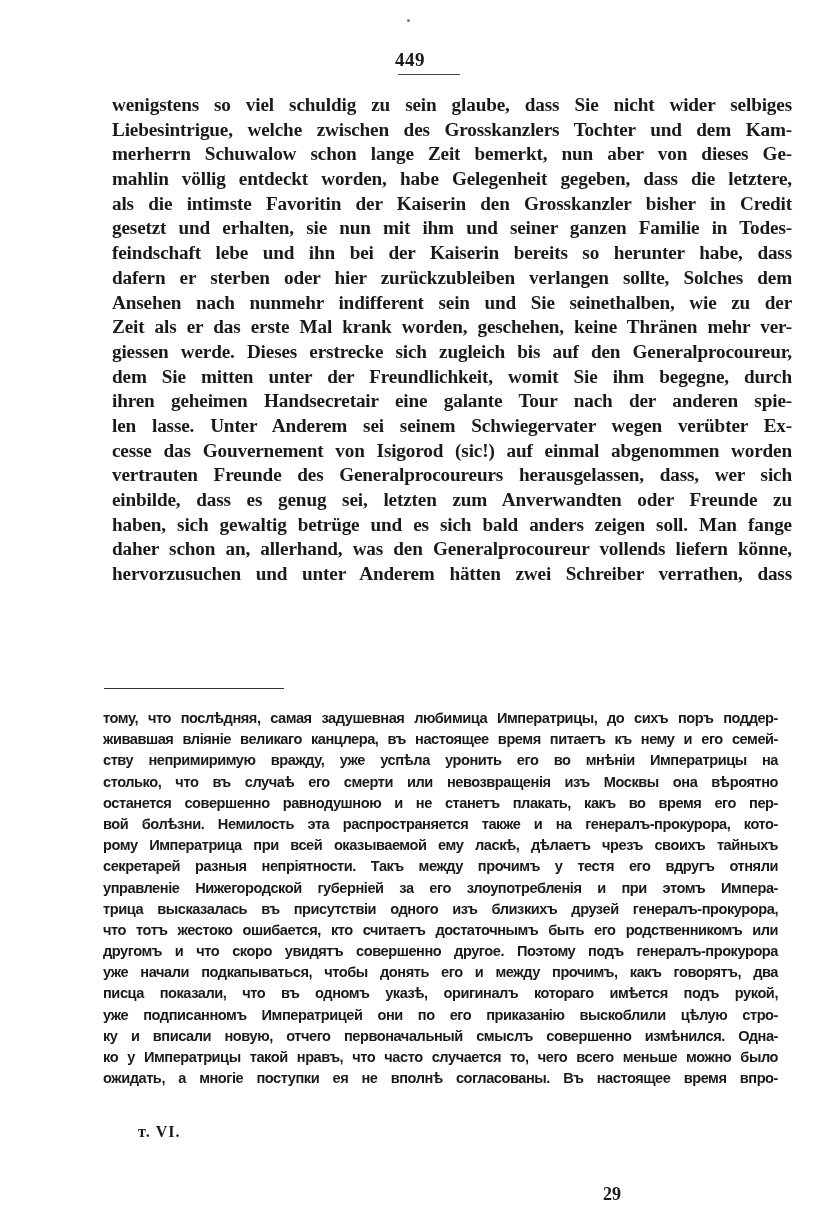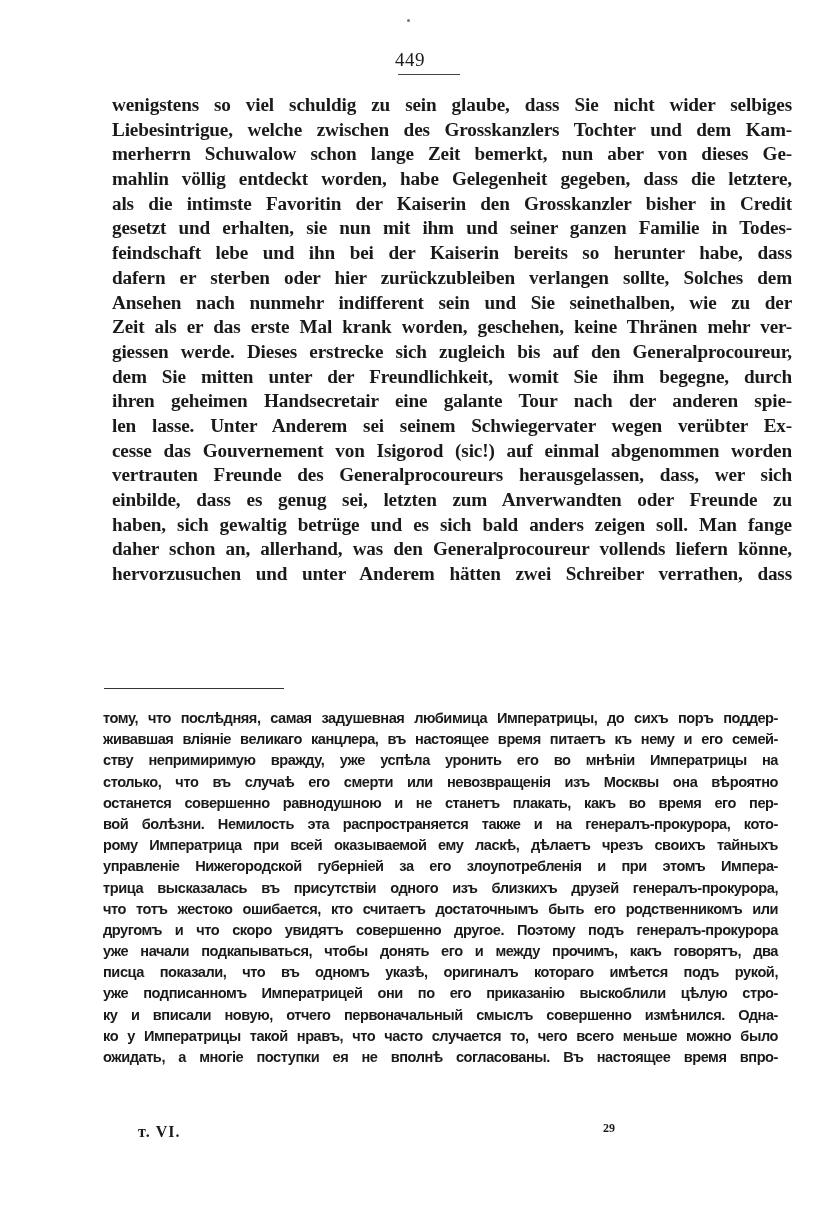--- a/index.html
+++ b/index.html
@@ -3,40 +3,40 @@
   <meta charset="utf-8">
   <style>
     html, body { margin: 0; padding: 0; background: #ffffff; }
     body {
       width: 831px; height: 1217px; position: relative; overflow: hidden;
       font-family: "Liberation Serif", "DejaVu Serif", serif;
       color: #1a1a1a;
     }
     .speck { position: absolute; left: 407px; top: 19px; width: 3px; height: 3px; background: #777; border-radius: 50%; }
     .page-number {
-      position: absolute; left: 395px; top: 49px; width: 70px;
-      text-align: left; font-weight: normal; font-size: 19px; letter-spacing: 0.5px;
+      position: absolute; left: 375px; top: 49px; width: 70px;
+      text-align: center; font-weight: bold; font-size: 19px; letter-spacing: 0.5px;
     }
     .page-rule { position: absolute; left: 398px; top: 74px; width: 62px; height: 1px; background: #444; }
     .main-text { position: absolute; left: 112px; top: 93px; width: 680px; }
     .main-line {
       font-size: 19.2px; font-weight: bold; line-height: 24.7px; height: 24.7px;
       white-space: nowrap; text-align: justify; text-align-last: justify;
       letter-spacing: -0.15px; transform-origin: left;
     }
     .fn-rule { position: absolute; left: 104px; top: 688px; width: 180px; height: 1px; background: #333; }
     .footnote { position: absolute; left: 103px; top: 708px; width: 675px; }
     .fn-line {
       font-size: 14.6px; font-weight: bold; line-height: 21.2px; height: 21.2px;
       white-space: nowrap; text-align: justify; text-align-last: justify;
       font-family: Liberation Sans, sans-serif;
       letter-spacing: -0.45px;
     }
     .signature-mark { position: absolute; left: 138px; top: 1123px; font-size: 16px; font-weight: bold; letter-spacing: 1px; }
-    .signature-number { position: absolute; left: 603px; top: 1121px; font-size: 12px; font-weight: bold; }
+    .signature-number { position: absolute; left: 603px; top: 1184px; font-size: 18px; font-weight: bold; }
   </style>
 </head>
 <body>
 
 <div class="speck"></div>
 <div class="page-number">449</div>
 <div class="page-rule"></div>
 
 <div class="main-text" id="main-text">
     <div class="main-line">wenigstens so viel schuldig zu sein glaube, dass Sie nicht wider selbiges</div>
@@ -64,20 +64,21 @@
 <div class="fn-rule"></div>
 
 <div class="footnote" id="footnote">
     <div class="fn-line">тому, что послѣдняя, самая задушевная любимица Императрицы, до сихъ поръ поддер-</div>
     <div class="fn-line">живавшая вліяніе великаго канцлера, въ настоящее время питаетъ къ нему и его семей-</div>
     <div class="fn-line">ству непримиримую вражду, уже успѣла уронить его во мнѣніи Императрицы на</div>
     <div class="fn-line">столько, что въ случаѣ его смерти или невозвращенія изъ Москвы она вѣроятно</div>
     <div class="fn-line">останется совершенно равнодушною и не станетъ плакать, какъ во время его пер-</div>
     <div class="fn-line">вой болѣзни. Немилость эта распространяется также и на генералъ-прокурора, кото-</div>
     <div class="fn-line">рому Императрица при всей оказываемой ему ласкѣ, дѣлаетъ чрезъ своихъ тайныхъ</div>
+    <div class="fn-line">секретарей разныя непріятности. Такъ между прочимъ у тестя его вдругъ отняли</div>
     <div class="fn-line">управленіе Нижегородской губерніей за его злоупотребленія и при этомъ Импера-</div>
     <div class="fn-line">трица высказалась въ присутствіи одного изъ близкихъ друзей генералъ-прокурора,</div>
     <div class="fn-line">что тотъ жестоко ошибается, кто считаетъ достаточнымъ быть его родственникомъ или</div>
     <div class="fn-line">другомъ и что скоро увидятъ совершенно другое. Поэтому подъ генералъ-прокурора</div>
     <div class="fn-line">уже начали подкапываться, чтобы донять его и между прочимъ, какъ говорятъ, два</div>
     <div class="fn-line">писца показали, что въ одномъ указѣ, оригиналъ котораго имѣется подъ рукой,</div>
     <div class="fn-line">уже подписанномъ Императрицей они по его приказанію выскоблили цѣлую стро-</div>
     <div class="fn-line">ку и вписали новую, отчего первоначальный смыслъ совершенно измѣнился. Одна-</div>
     <div class="fn-line">ко у Императрицы такой нравъ, что часто случается то, чего всего меньше можно было</div>
     <div class="fn-line">ожидать, а многіе поступки ея не вполнѣ согласованы. Въ настоящее время впро-</div>

